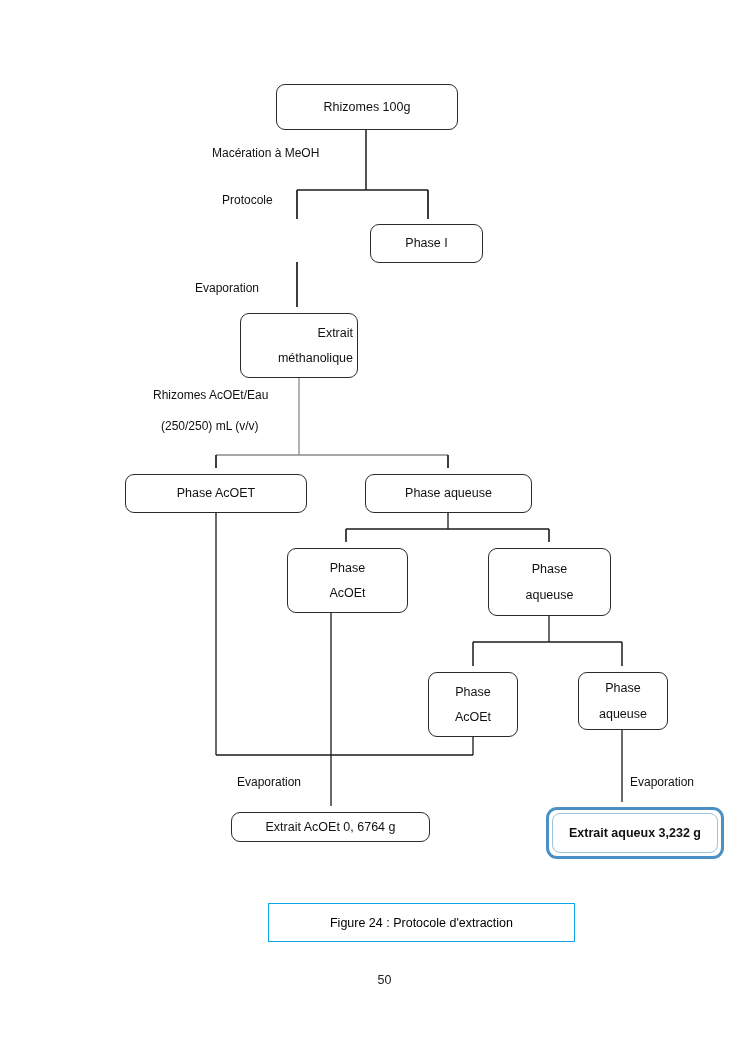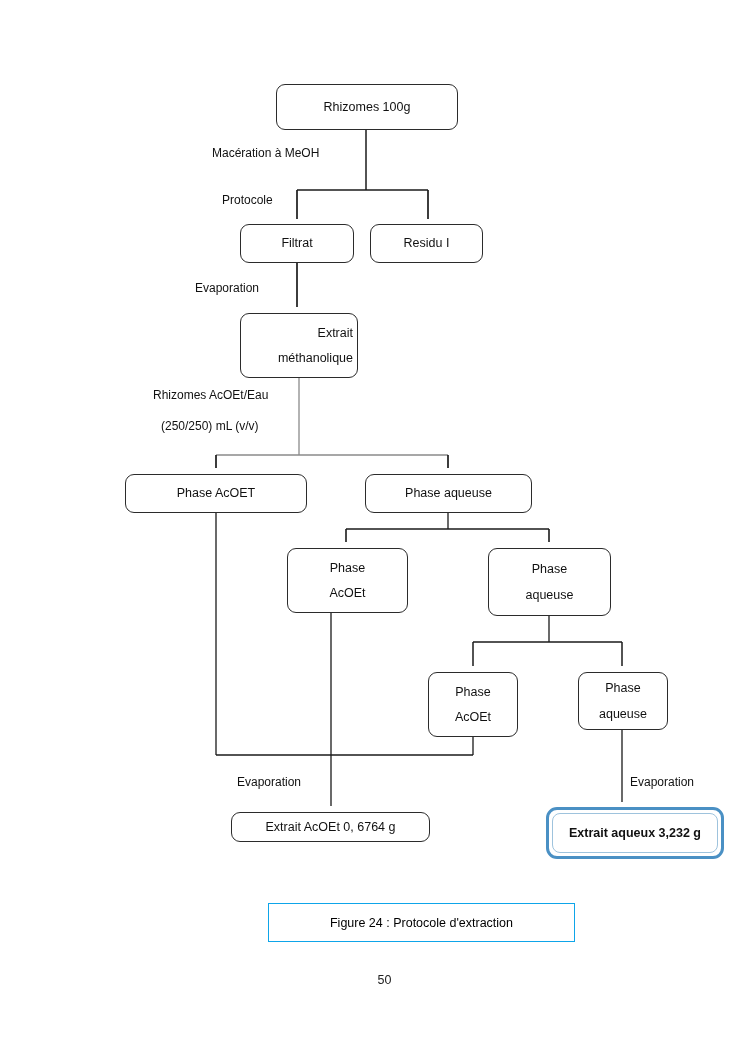--- a/index.html
+++ b/index.html
@@ -140,26 +140,23 @@
 
     <line x1="331" y1="612" x2="331" y2="806" stroke="#1a1a1a" stroke-width="1.3" marker-end="url(#arrow)"></line>
 
     <line x1="622" y1="729" x2="622" y2="802" stroke="#1a1a1a" stroke-width="1.3" marker-end="url(#arrow)"></line>
   </svg>
 
   <div class="node" style="left:276px; top:84px; width:182px; height:46px;">
     <span class="ln">Rhizomes 100g</span>
   </div>
 
-  <div class="node" style="left:240px; top:224px; width:114px; height:39px;">
-    <span class="ln">Filtrat</span>
-  </div>
 
   <div class="node" style="left:370px; top:224px; width:113px; height:39px;">
-    <span class="ln">Residu I</span>
+    <span class="ln">Phase I</span>
   </div>
 
   <div class="node two-line" style="left:240px; top:313px; width:118px; height:65px;align-items:flex-end;">
     <span class="ln">Extrait</span>
     <span class="ln">méthanolique</span>
   </div>
 
   <div class="node" style="left:125px; top:474px; width:182px; height:39px;">
     <span class="ln">Phase AcOET</span>
   </div>

